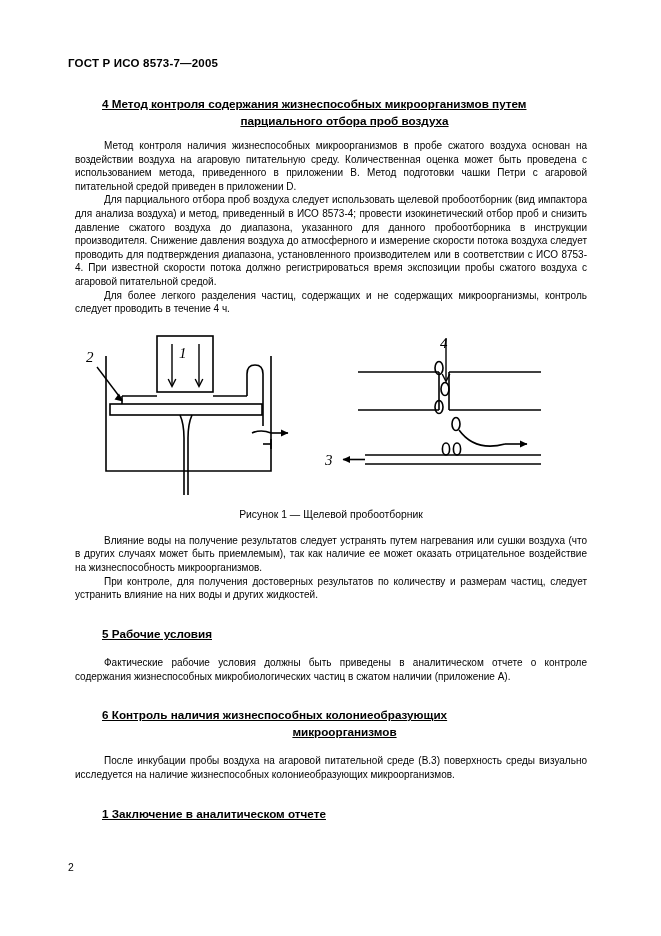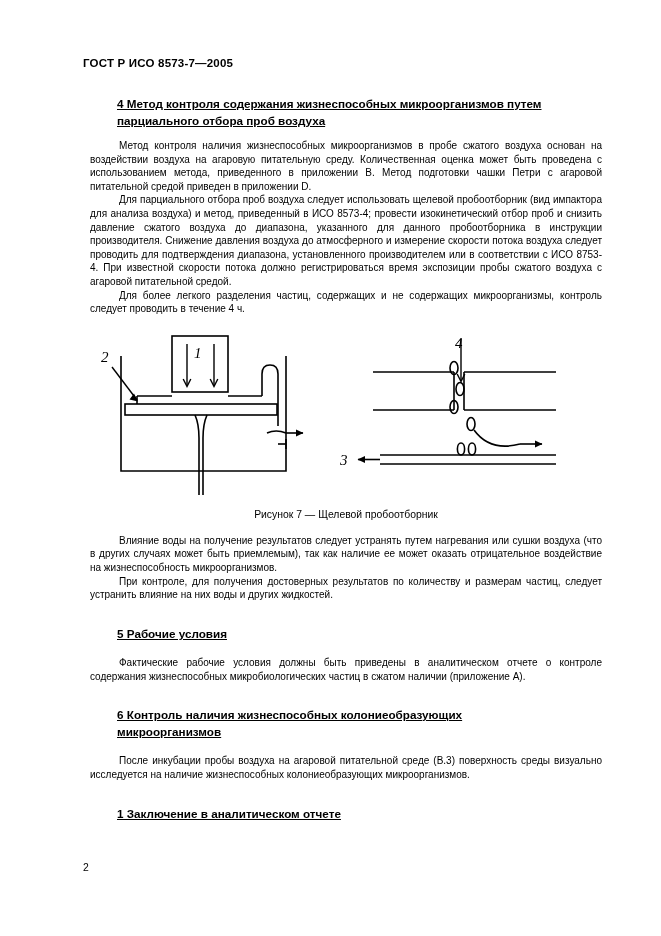--- a/index.html
+++ b/index.html
@@ -11,21 +11,20 @@
     font-family: "Liberation Sans", sans-serif;
     color: #000000;
   }
   .page {
     position: relative;
     width: 637px;
     height: 936px;
     background: #ffffff;
     overflow: hidden;
     box-sizing: border-box;
-    margin-left: 15px;
   }
   .doc-header {
     position: absolute;
     left: 68px;
     top: 57px;
     font-size: 11.5px;
     font-weight: bold;
     letter-spacing: 0.2px;
   }
   .content {
@@ -39,20 +38,21 @@
     font-weight: bold;
     margin: 0;
     padding: 0;
     line-height: 16.5px;
     text-indent: 27px;
     text-decoration: underline;
   }
   h2.section-heading .cont {
     display: block;
     text-indent: 27px;
+    text-align: center;
   }
   p.body-par {
     font-size: 10px;
     line-height: 13.6px;
     margin: 0;
     text-align: justify;
     text-indent: 29px;
     hyphens: none;
   }
   .gap-10 { height: 10px; }
@@ -184,21 +184,21 @@
             <text x="250" y="131">3</text>
             <text x="365" y="14">4</text>
           </g>
           <g fill="none" stroke="#000000" stroke-width="1.4">
 
             <path d="M22 33 L47 66"></path>
             <path d="M44 59.5 L48 67.5 L39.5 65.5" fill="#000" stroke="none"></path>
           </g>
         </svg>
       </div>
-      <div class="fig-title">Рисунок 7 — Щелевой пробоотборник</div>
+      <div class="fig-title">Рисунок 1 — Щелевой пробоотборник</div>
     </div>
 
     <div class="gap-14"></div>
     <p class="body-par">Влияние воды на получение результатов следует устранять путем нагревания или сушки воздуха (что в других случаях может быть приемлемым), так как наличие ее может оказать отрицательное воздействие на жизнеспособность микроорганизмов.</p>
     <p class="body-par">При контроле, для  получения достоверных результатов по количеству и размерам частиц, следует устранить влияние на них воды и других жидкостей.</p>
 
     <div class="gap-24"></div>
     <h2 class="section-heading">
       <span>5 Рабочие условия</span>
     </h2>

